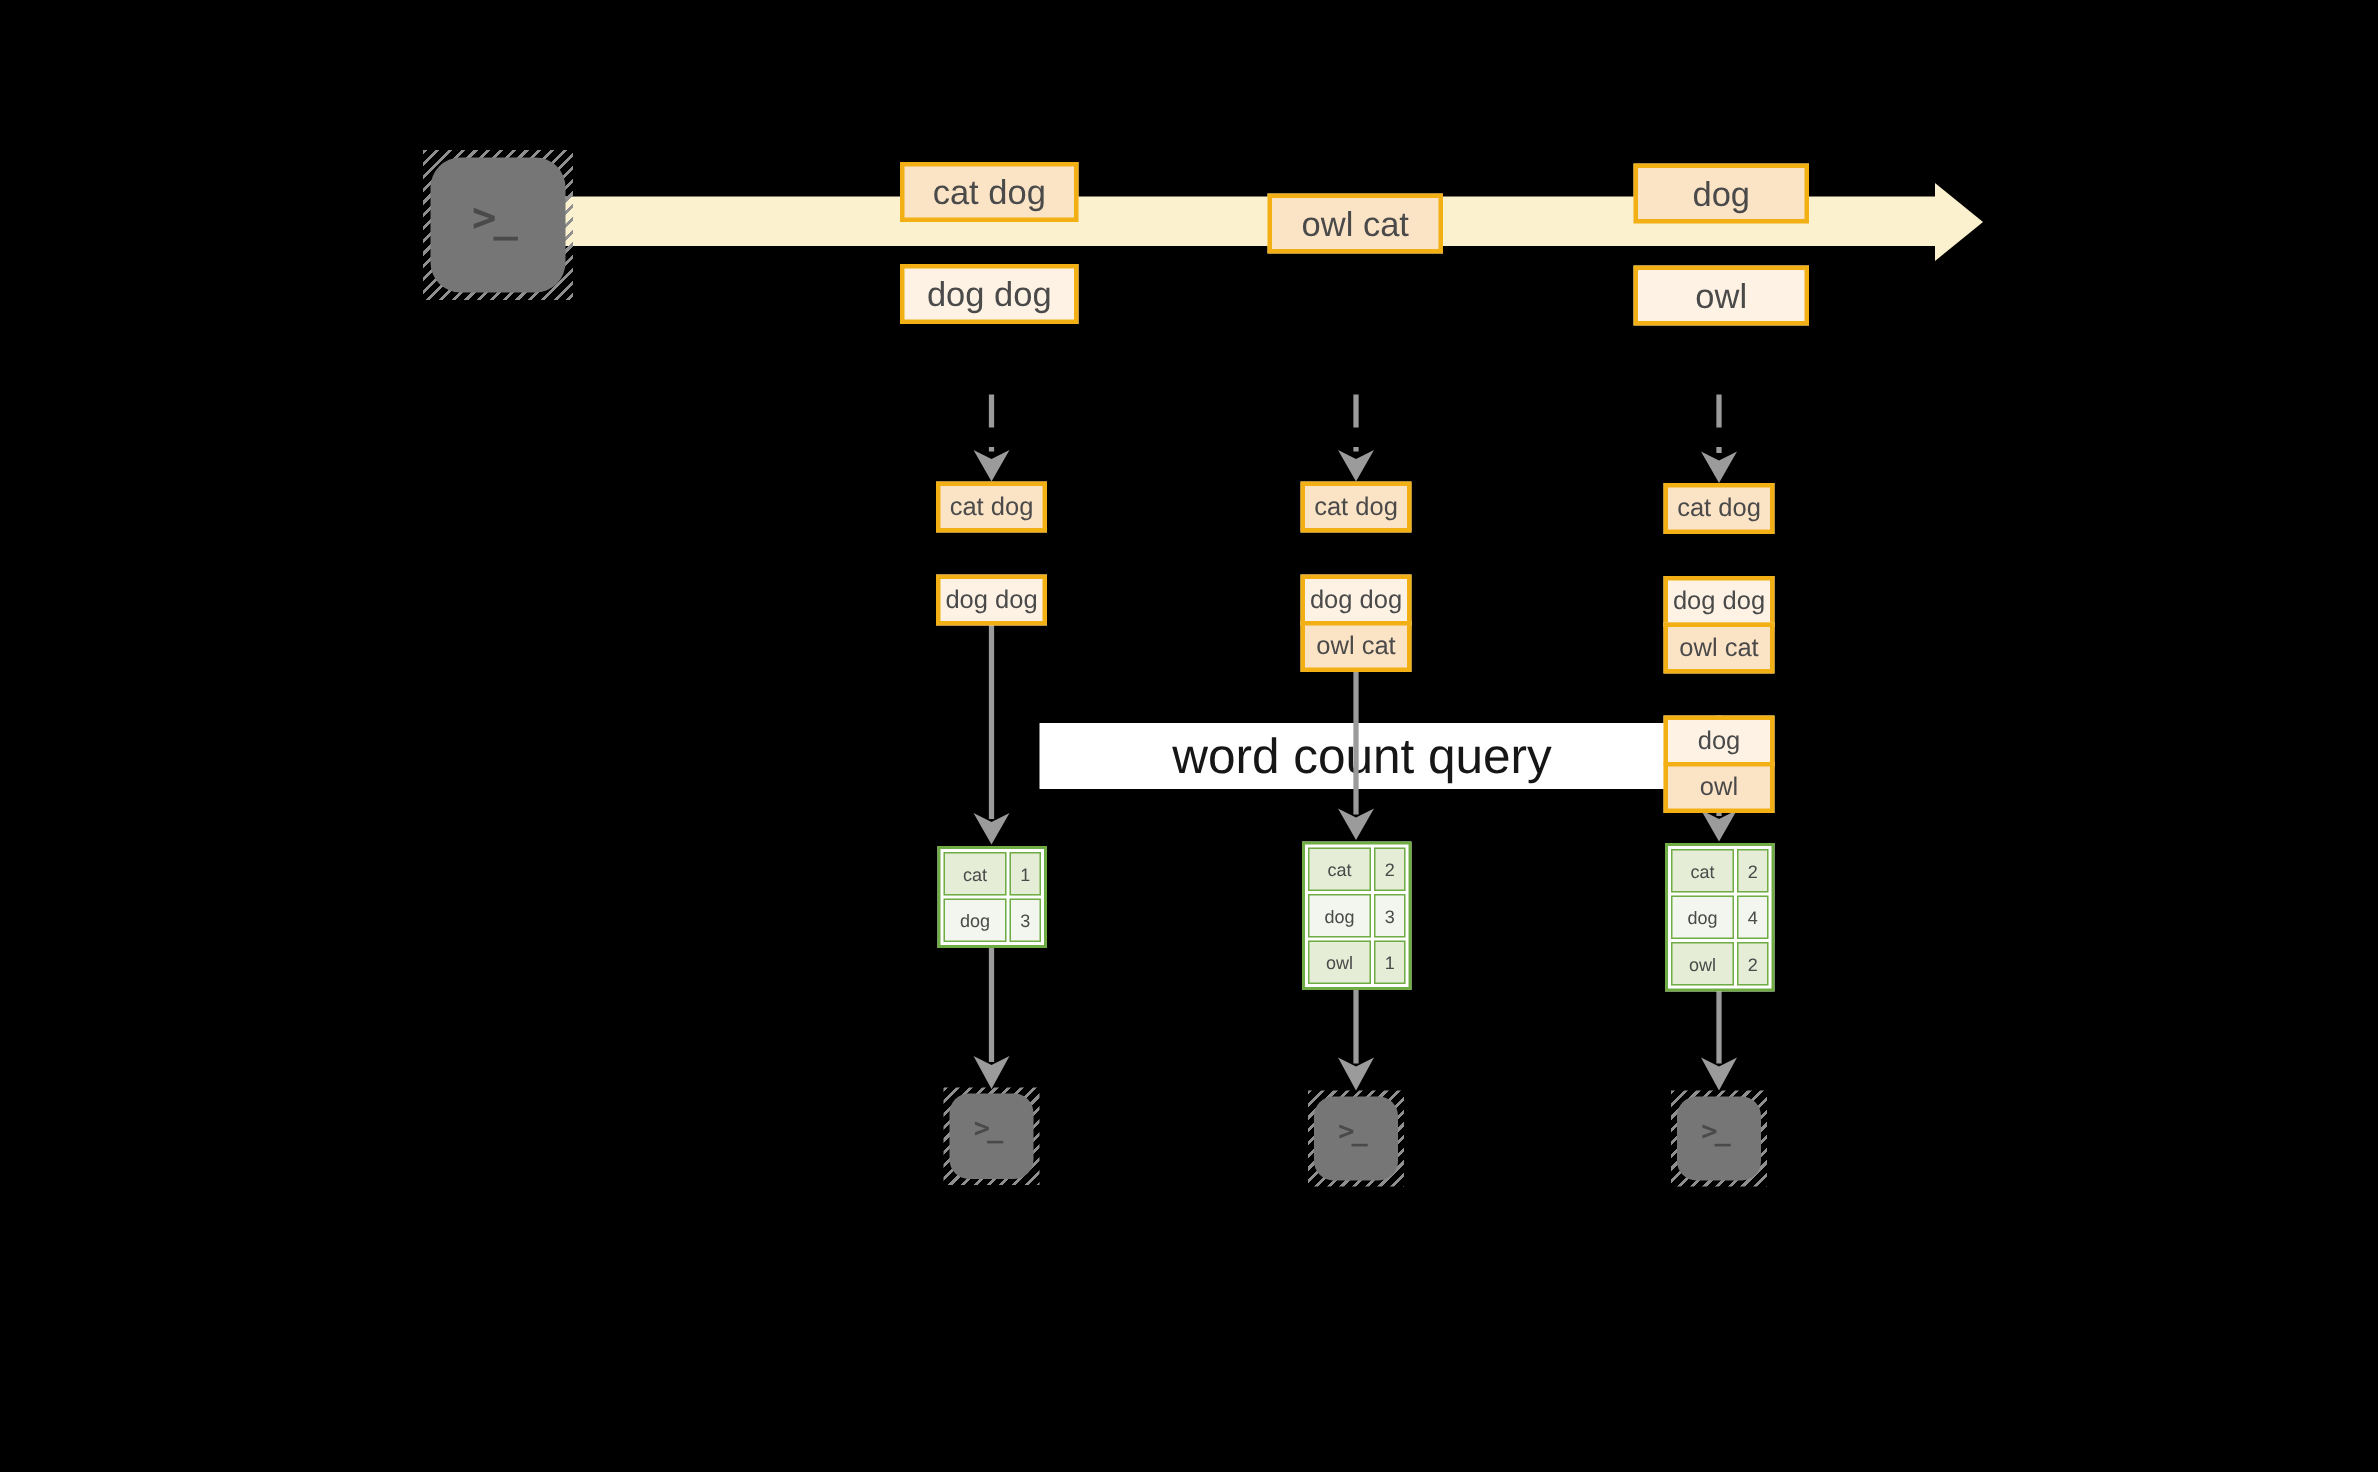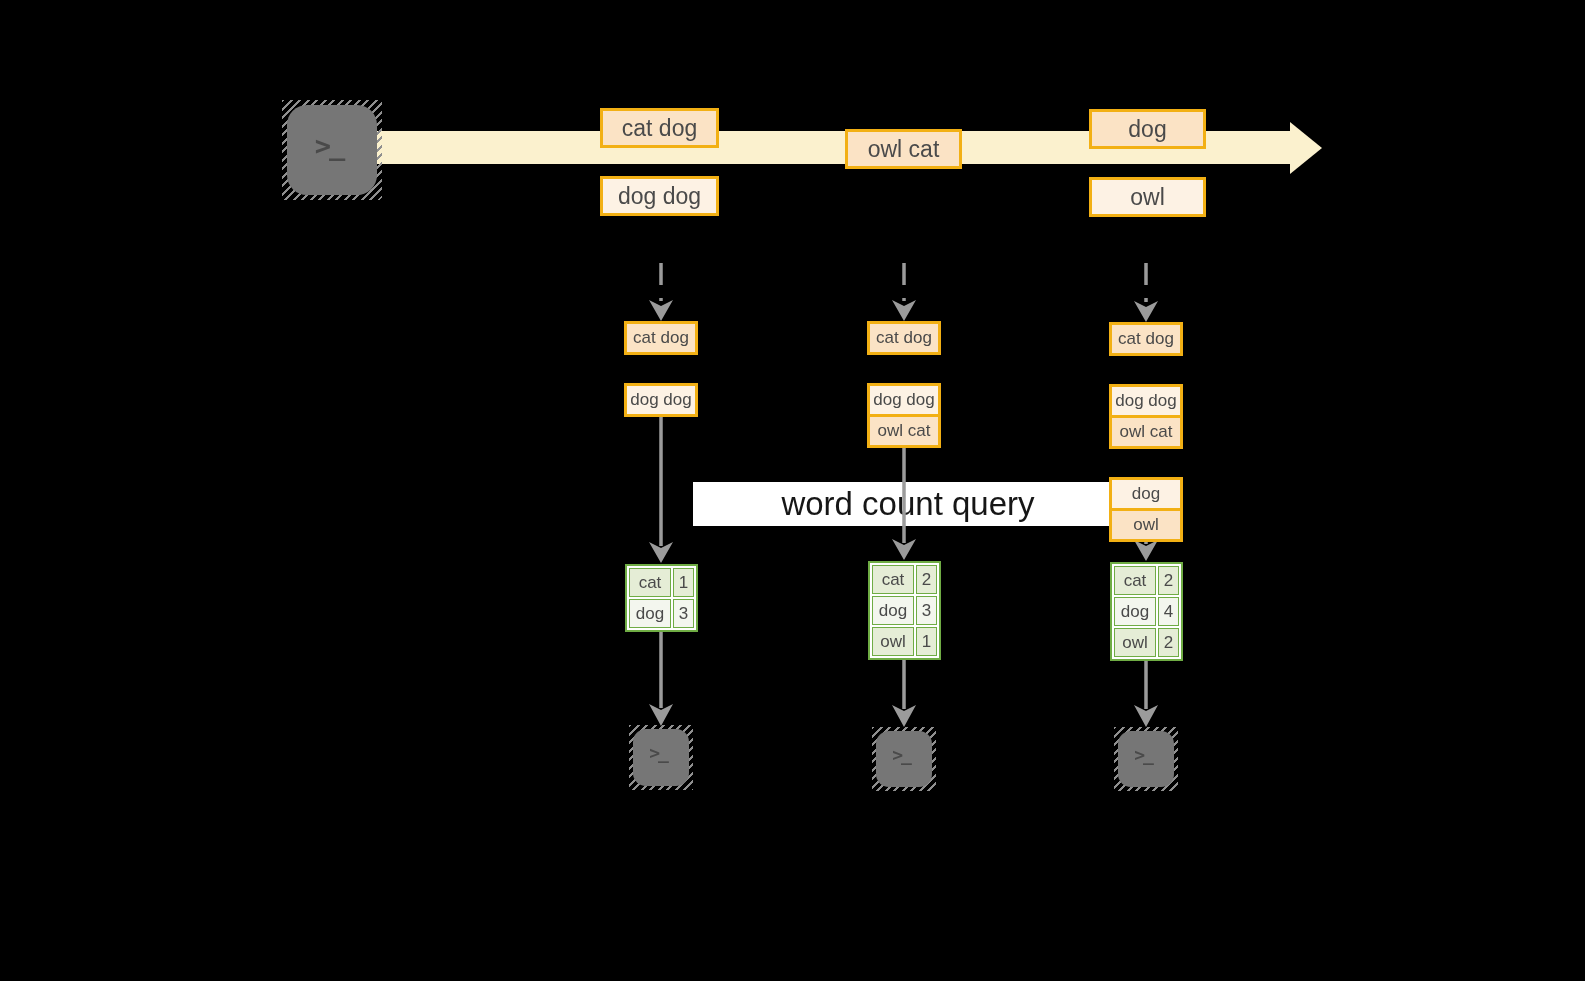--- a/index.html
+++ b/index.html
@@ -37,21 +37,21 @@
   .mini .erow{width:74px; height:34px; font-size:17px;}
   
   .banner{position:absolute; left:693px; top:462px; width:430px; height:44px; z-index:1;
         background:var(--banner-bg); color:var(--banner-ink);
         display:flex; align-items:center; justify-content:center; font-size:33px;margin-top:20px;}
   
   .wtable{position:absolute; z-index:3; background:#fff; border:2px solid var(--green);
         display:grid; grid-template-columns:42px 21px; gap:2px; padding:2px;}
   .wcell{box-sizing:content-box; border:1px solid var(--green); height:27px;
         display:flex; align-items:center; justify-content:center;
-        font-size:17px; color:var(--ink);}
+        font-size:12px; color:var(--ink);}
   .wcell.dark{background:var(--green-dark);}
   .wcell.light{background:var(--green-light);}
   
   .arrows{position:absolute; left:0; top:0; z-index:2;}
 </style>
 </head>
 <body>
 
 <div class="canvas">
 

